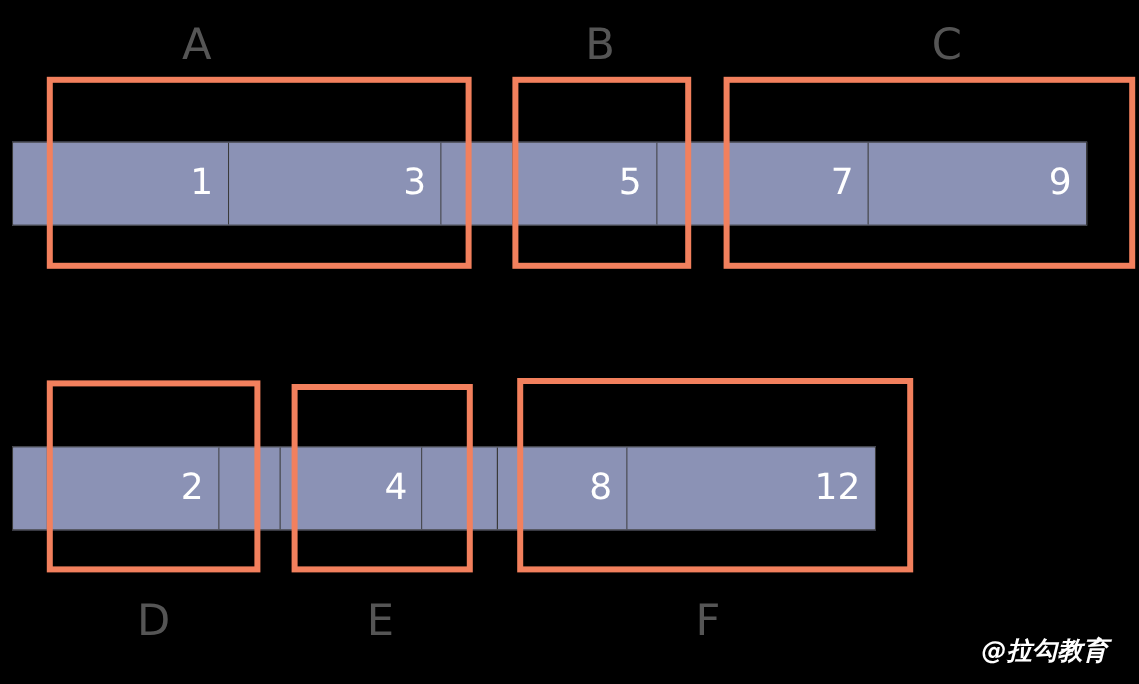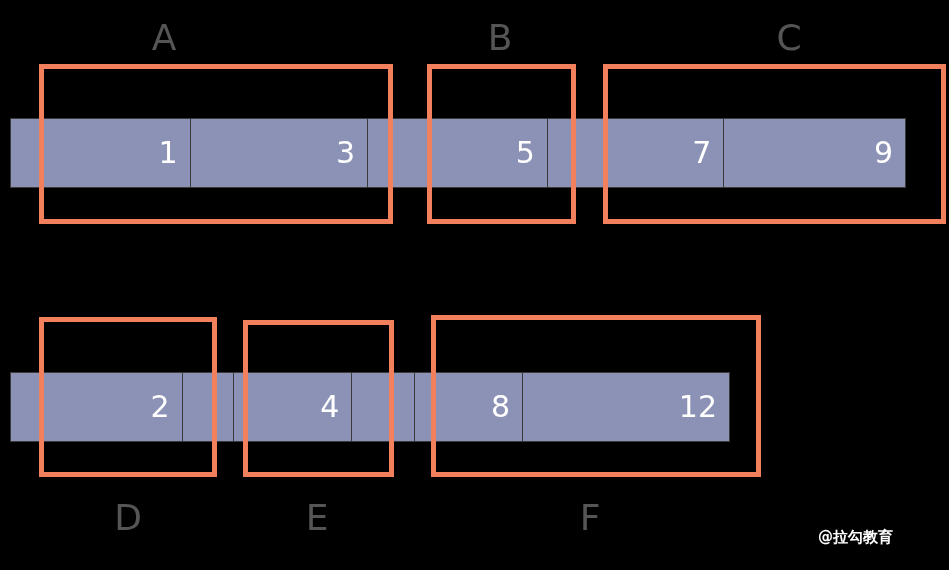--- a/index.html
+++ b/index.html
@@ -69,24 +69,25 @@
     font-family: "DejaVu Sans", "Liberation Sans", sans-serif;
     text-align: center;
     transform: translateX(-50%);
     white-space: nowrap;
   }
 
   
   #watermark {
     position: absolute;
     color: #ffffff;
-    font-size: 15px;
+    font-size: 21px;
     font-weight: bold;
     font-family: "DejaVu Sans", "Liberation Sans", sans-serif;
     white-space: nowrap;
+    font-style: italic;
   }
 </style>
 </head>
 <body>
 
 <div id="stage">
     <div class="array" style="left: 10px; top: 118px; width: 896px; height: 70px;">
       <div class="cell blank" style="width: 30px;">
         <span></span>
       </div>

